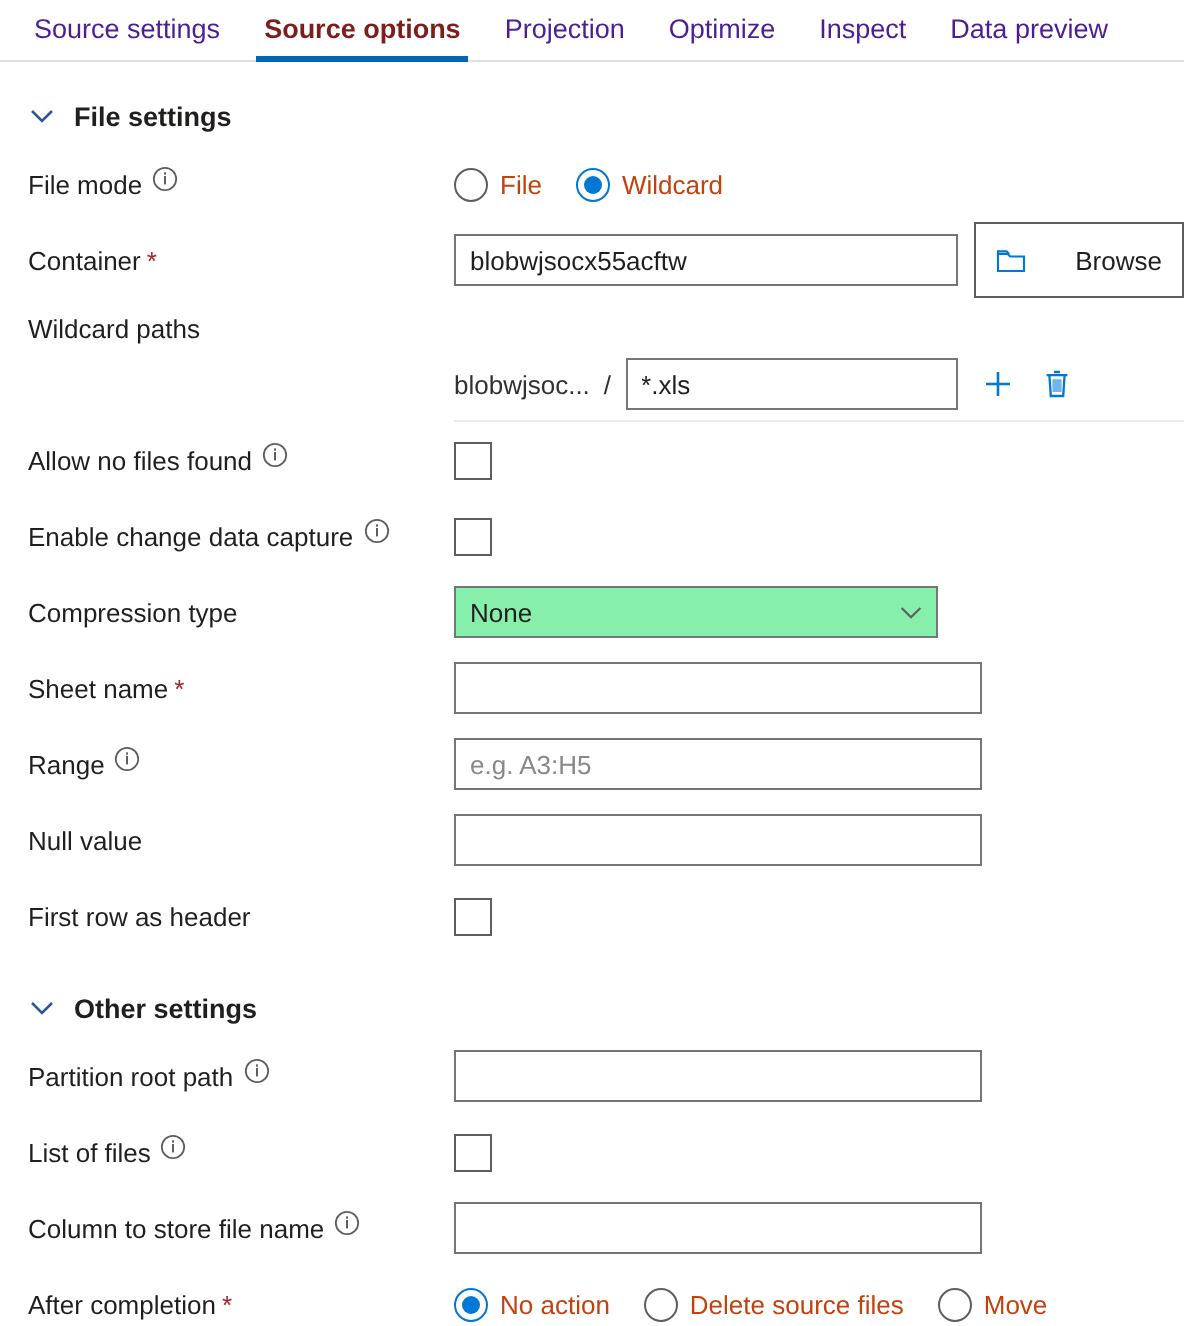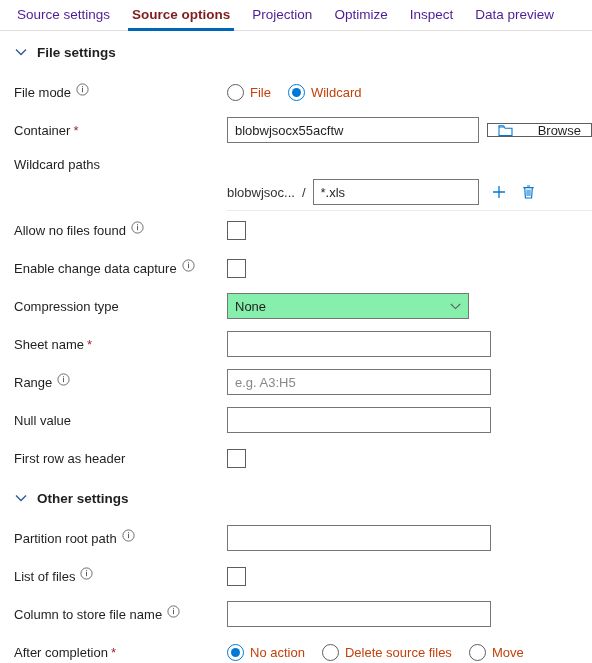--- a/index.html
+++ b/index.html
@@ -53,21 +53,21 @@
   }
 
   
   .form {
     position: relative;
     padding-top: 6px;
   }
 
   .section-header {
     display: flex;
-    align-items: flex-start;
+    align-items: center;
     height: 26px;
     margin: 8px 0 2px 14px;
     font-weight: bold;
     font-size: 13.5px;
     color: #201f1e;
     cursor: pointer;
     user-select: none;
   }
   .section-header .chev {
     width: 14px;
@@ -159,21 +159,21 @@
     width: 12px;
     height: 12px;
     display: inline-flex;
     align-items: center;
     justify-content: center;
   }
 
   
   .browse {
     margin-left: 8px;
-    height: 14px;
+    height: 38px;
     box-sizing: border-box;
     border: 1px solid #605e5c;
     background: #ffffff;
     display: inline-flex;
     align-items: center;
     gap: 25px;
     padding: 0 10px;
     font-size: 13px;
     color: #201f1e;
     cursor: pointer;

